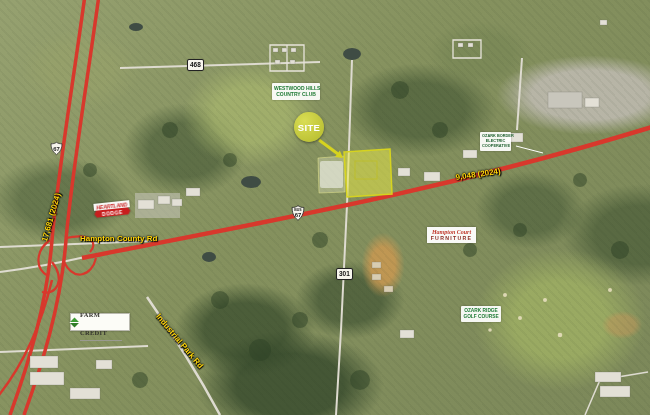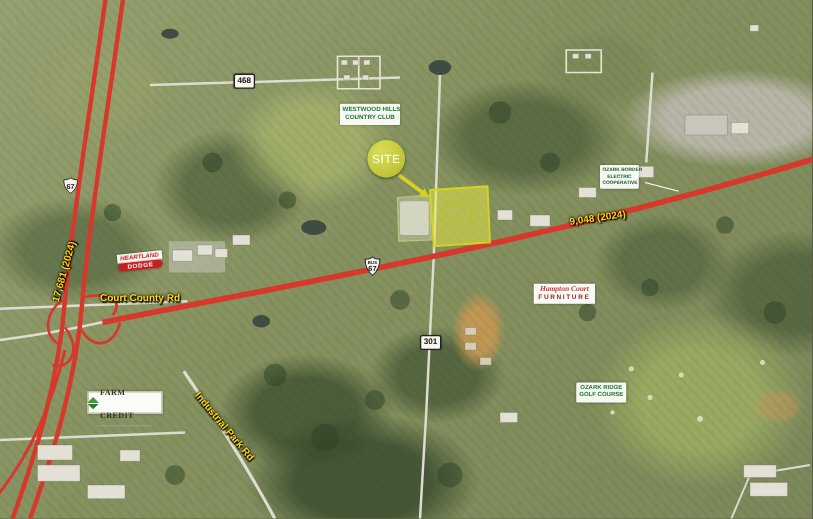--- a/index.html
+++ b/index.html
@@ -28,21 +28,21 @@
       radial-gradient(100px 65px at 640px 235px, rgba(58,78,46,.55) 0 45%, rgba(58,78,46,0) 78%),
       radial-gradient(70px 50px at 350px 300px, rgba(55,75,45,.6) 0 45%, rgba(55,75,45,0) 78%),
       linear-gradient(135deg,#96a170 0%,#85915e 45%,#7c885a 100%);
   }
   .overlay-svg{position:absolute;inset:0;}
   .abs{position:absolute;}
   
   .site-circle{
     left:294px;top:112px;width:30px;height:30px;border-radius:50%;
     background:radial-gradient(circle at 35% 30%,#d9dd54,#b4ba2b);
-    color:#fff;font-weight:normal;font-size:9.5px;letter-spacing:.4px;
+    color:#fff;font-weight:bold;font-size:9.5px;letter-spacing:.4px;
     display:flex;align-items:center;justify-content:center;
     box-shadow:0 1px 3px rgba(0,0,0,.45);
   }
   
   .map-label{
     background:rgba(255,255,255,.93);color:#1e7a34;font-weight:bold;
     text-transform:uppercase;text-align:center;line-height:1.25;
     padding:2px 2px;border-radius:1px;box-shadow:0 0 2px rgba(0,0,0,.35);
   }
   .map-label div{white-space:nowrap;}
@@ -213,21 +213,21 @@
   <div class="abs map-label lbl-golf-course">
     <div>OZARK RIDGE</div>
     <div>GOLF COURSE</div>
   </div>
   <div class="abs map-label lbl-coop">
     <div>OZARK BORDER</div>
     <div>ELECTRIC</div>
     <div>COOPERATIVE</div>
   </div>
 
-  <div class="abs road-label lbl-butler">Court County Rd</div>
+  <div class="abs road-label lbl-butler">Hampton County Rd</div>
   <div class="abs road-label lbl-industrial">Industrial Park Rd</div>
   <div class="abs road-label lbl-count-us67">17,681 (2024)</div>
   <div class="abs road-label lbl-count-bus67">9,048 (2024)</div>
 
   <svg class="abs shield shield-us67" viewBox="0 0 20 22">
     <path d="M10,1.5 C7.6,3.2 4.6,3.9 1.6,3.7 C1.6,9.5 2.8,15 10,20.5 C17.2,15 18.4,9.5 18.4,3.7 C15.4,3.9 12.4,3.2 10,1.5 Z" fill="#f5f3ec" stroke="#2a2a2a" stroke-width="1.2"></path>
     <text x="10" y="15" text-anchor="middle" font-size="9" font-weight="bold" fill="#1a1a1a" font-family="Liberation Sans, sans-serif">67</text>
   </svg>
   <svg class="abs shield shield-bus67" viewBox="0 0 20 24">
     <path d="M10,1.5 C7.6,3.4 4.6,4.2 1.6,4 C1.6,10.5 2.8,16.5 10,22.5 C17.2,16.5 18.4,10.5 18.4,4 C15.4,4.2 12.4,3.4 10,1.5 Z" fill="#f5f3ec" stroke="#2a2a2a" stroke-width="1.2"></path>

